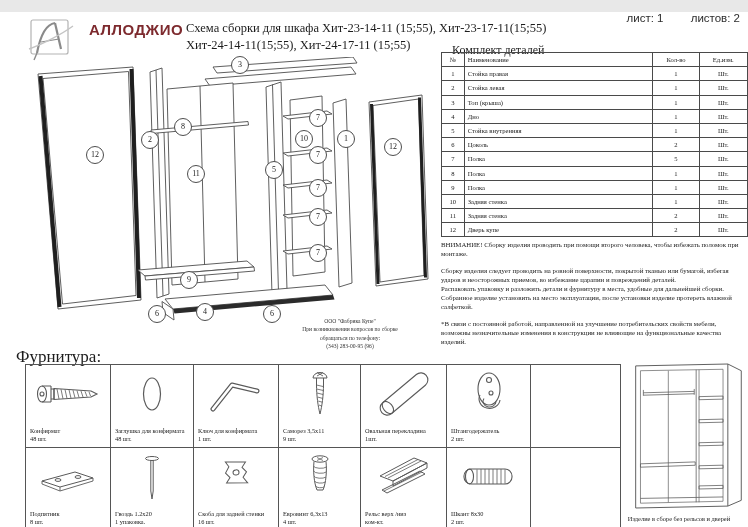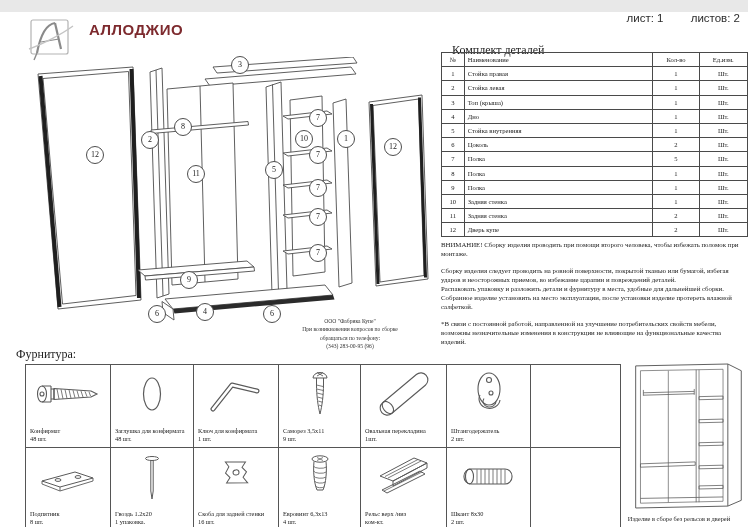--- a/index.html
+++ b/index.html
@@ -31,21 +31,21 @@
   .parts-table td:nth-child(3),.parts-table td:nth-child(4){text-align:center;}
 
   
   .notes{position:absolute;left:441px;top:229px;width:303px;font-size:6.8px;line-height:1.32;}
   .notes p{margin:0;}
   .notes p.gap{margin-bottom:8px;}
 
   .manufacturer{position:absolute;left:252px;top:305px;width:196px;text-align:center;font-size:5.6px;line-height:1.5;color:#333;}
 
   
-  .hw-title{position:absolute;left:16px;top:335px;font-size:12px;}
+  .hw-title{position:absolute;left:16px;top:335px;font-size:17px;}
   .hw-grid{position:absolute;left:25px;top:352px;display:grid;grid-template-columns:85px 83px 85px 82px 86px 84px 90px;grid-auto-rows:83px;border-top:1px solid #555;border-left:1px solid #555;}
   .hw-cell{position:relative;border-right:1px solid #555;border-bottom:1px solid #555;}
   .hw-icon{position:absolute;top:3px;left:0;right:0;height:52px;display:flex;align-items:center;justify-content:center;}
   .hw-caption{position:absolute;left:4px;right:2px;bottom:4px;font-size:6.3px;line-height:1.3;}
 
   .assembled{position:absolute;left:628px;top:346px;}
   .assembled-caption{position:absolute;left:610px;top:503px;width:138px;font-size:6.4px;text-align:center;}
 </style>
 </head>
 <body>
@@ -57,20 +57,24 @@
       <rect x="3" y="2" width="37" height="34" rx="2" fill="none" stroke="#b3b3b3" stroke-width="1.2"></rect>
       <path d="M9,35 C13,14 20,6 27,5" fill="none" stroke="#8a8a8a" stroke-width="2.2"></path>
       <path d="M27,5 L33,31" fill="none" stroke="#8a8a8a" stroke-width="2.2"></path>
       <line x1="13" y1="24" x2="31" y2="21" stroke="#8a8a8a" stroke-width="1.2"></line>
       <path d="M1,31 C15,26 34,16 45,8" fill="none" stroke="#c4c4c4" stroke-width="1.4"></path>
       <path d="M9,35 L6,42" fill="none" stroke="#8a8a8a" stroke-width="1.4"></path>
     </svg>
   </div>
   <div class="brand">
     <div class="brand-name" style="color: rgb(125, 42, 46);">АЛЛОДЖИО</div>
+  </div>
+  <div class="doc-title">
+    <div>Схема сборки для шкафа Хит-23-14-11 (15;55), Хит-23-17-11(15;55)</div>
+    <div>Хит-24-14-11(15;55), Хит-24-17-11 (15;55)</div>
   </div>
   <div class="sheet-info">
     <span>лист: 1</span>
     <span>листов: 2</span>
   </div>
 
   <div class="diagram">
     <svg width="420" height="300" viewBox="0 0 420 300">
       <g stroke="#4d4d4d" stroke-width="0.9" fill="#fff">
 

